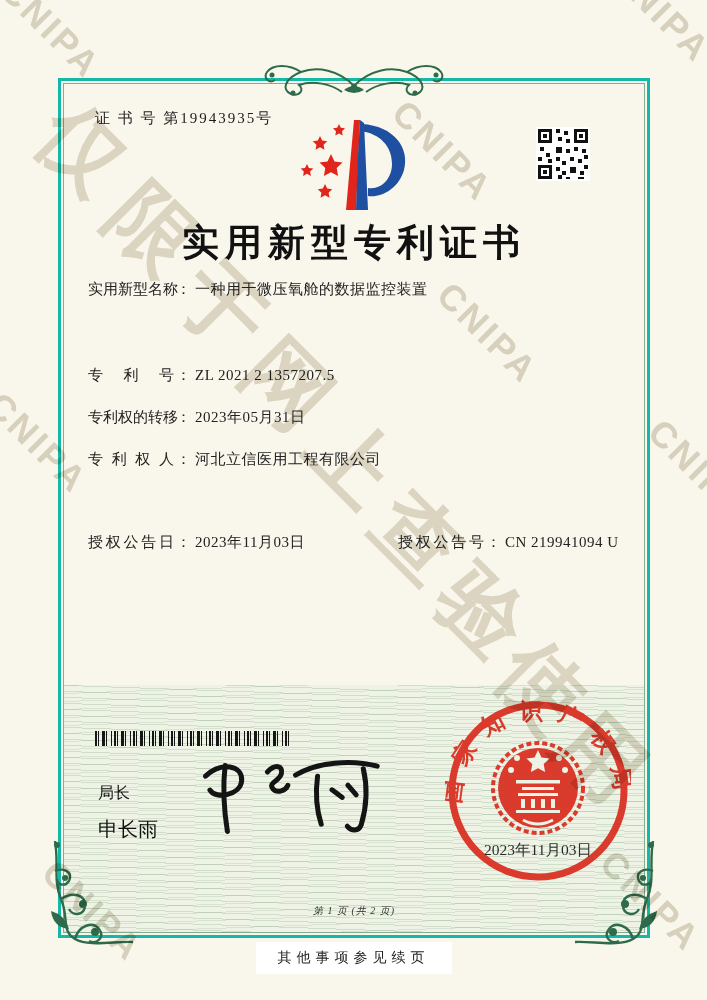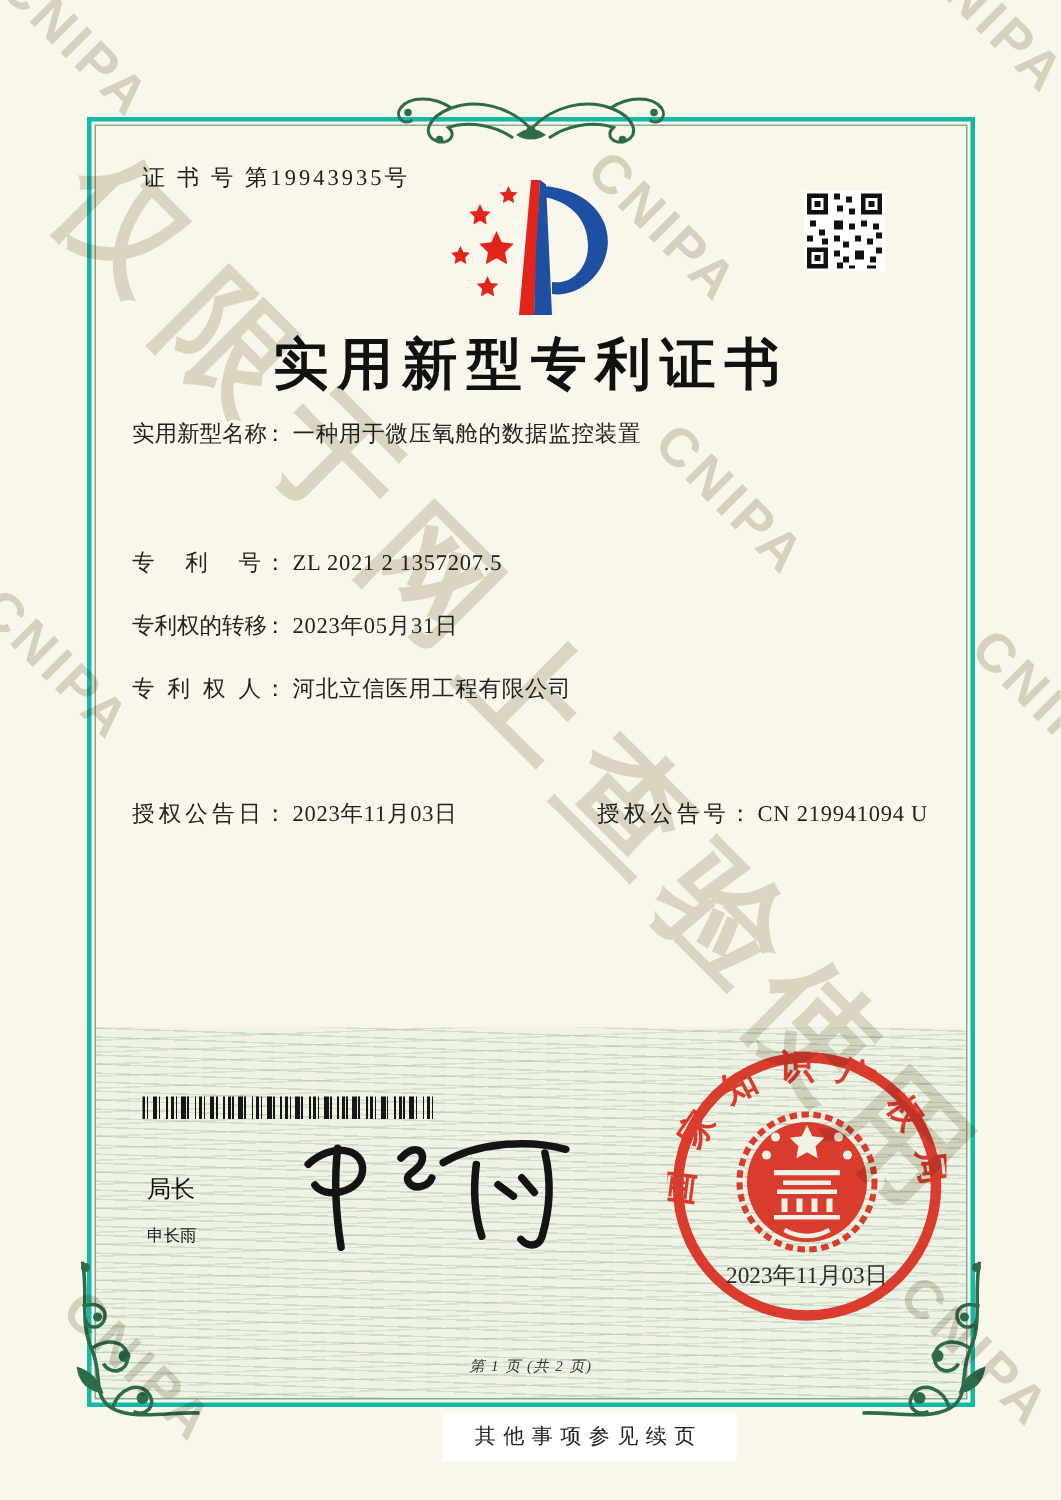--- a/index.html
+++ b/index.html
@@ -49,30 +49,30 @@
            background-image:
              repeating-linear-gradient(2deg,rgba(136,170,136,.30) 0 1px,transparent 1px 6px),
              repeating-linear-gradient(178deg,rgba(136,170,136,.22) 0 1px,transparent 1px 8px);}
   .barcode{position:absolute;left:31px;top:46px;width:196px;height:15px;
            background-image:repeating-linear-gradient(90deg,
              #161616 0 2px,transparent 2px 3px,#161616 3px 4px,transparent 4px 7px,
              #161616 7px 10px,transparent 10px 11px,#161616 11px 12px,transparent 12px 16px,
              #161616 16px 17px,transparent 17px 19px);}
   .signer-title{position:absolute;left:34px;top:98px;font-size:16px;color:#111;
                 font-family:"Liberation Sans",sans-serif;}
-  .signer-name{position:absolute;left:34px;top:131px;font-size:11px;color:#111;
+  .signer-name{position:absolute;left:34px;top:131px;font-size:20px;color:#111;
                font-family:"Liberation Sans",sans-serif;}
   .signature{position:absolute;left:128px;top:60px;transform:rotate(-2deg);}
   .seal{position:absolute;left:381px;top:13px;}
   .page-num{position:absolute;left:0;width:100%;top:219px;text-align:center;
             font-size:10px;color:#333;letter-spacing:1px;font-style:italic;}
 
   
   .cont-box{position:absolute;left:50%;transform:translateX(-50%);top:942px;z-index:2;
-            background:#ffffff;padding:7px 22px;font-size:14px;letter-spacing:5px;color:#222;margin-left:39px;}
+            background:#ffffff;padding:7px 22px;font-size:14px;letter-spacing:5px;color:#222;}
 </style>
 </head>
 <body>
 
 <div class="page">
 
   <div class="wm-layer">
       <span class="wm-char" style="left: 40px; top: 108px;">仅</span>
       <span class="wm-char" style="left: 110px; top: 188px;">限</span>
       <span class="wm-char" style="left: 180px; top: 266px;">于</span>

